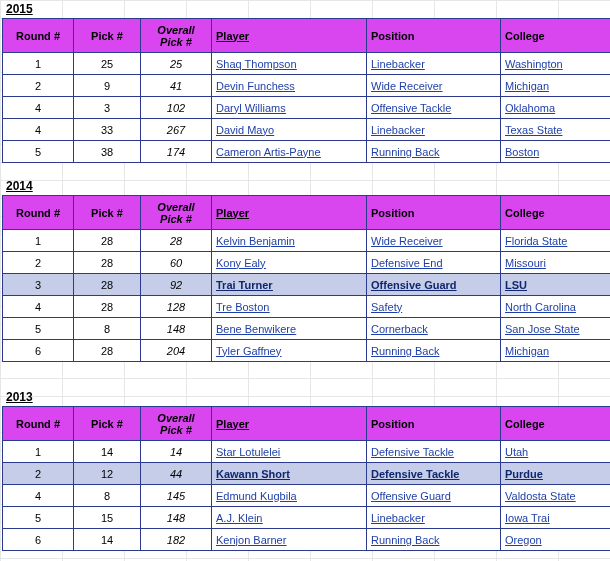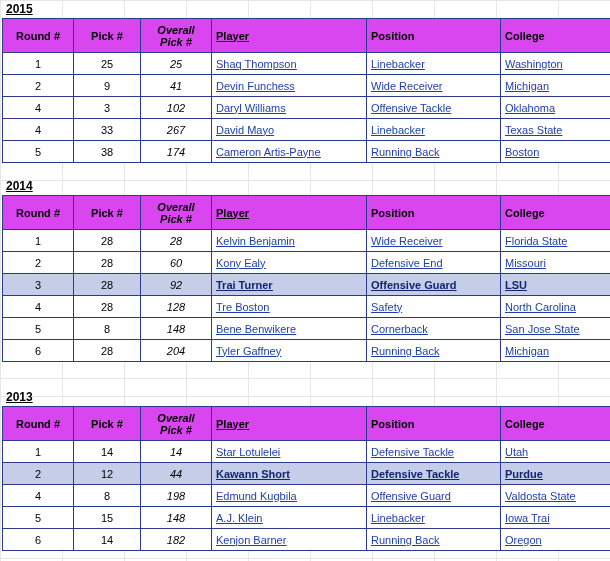--- a/index.html
+++ b/index.html
@@ -265,21 +265,21 @@
           <td class="c-pick">12</td>
           <td class="c-overall">44</td>
           <td class="c-player"><span class="link">Kawann Short</span></td>
           <td class="c-position"><span class="link">Defensive Tackle</span></td>
           <td class="c-college"><span class="link">Purdue</span></td>
 
         </tr>
         <tr>
           <td class="c-round">4</td>
           <td class="c-pick">8</td>
-          <td class="c-overall">198</td>
+          <td class="c-overall">145</td>
           <td class="c-player"><span class="link">Edmund Kugbila</span></td>
           <td class="c-position"><span class="link">Offensive Guard</span></td>
           <td class="c-college"><span class="link">Valdosta State</span></td>
 
         </tr>
         <tr>
           <td class="c-round">5</td>
           <td class="c-pick">15</td>
           <td class="c-overall">148</td>
           <td class="c-player"><span class="link">A.J. Klein</span></td>

